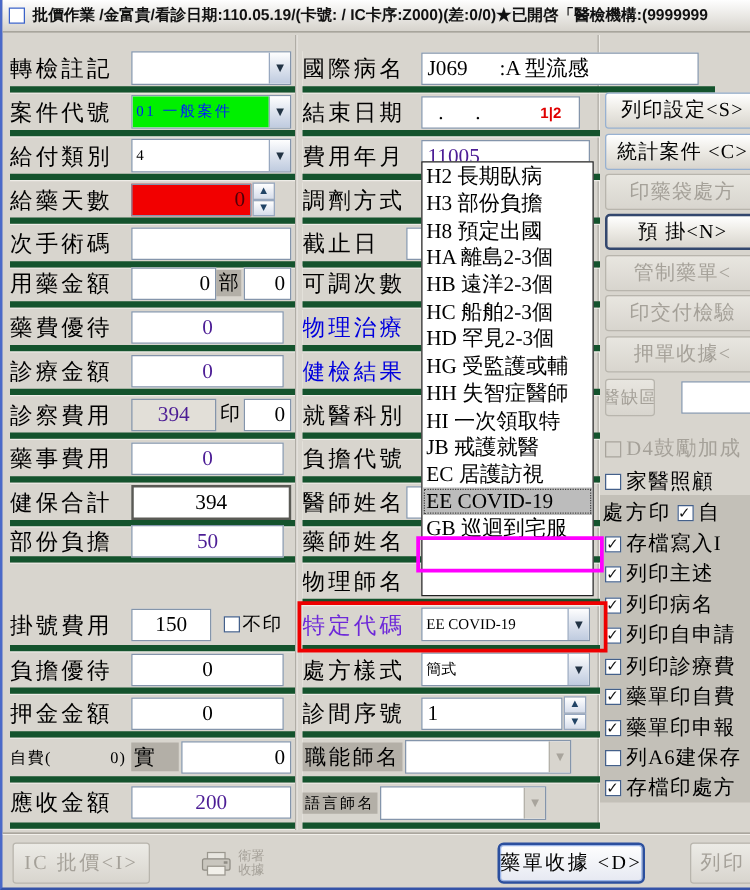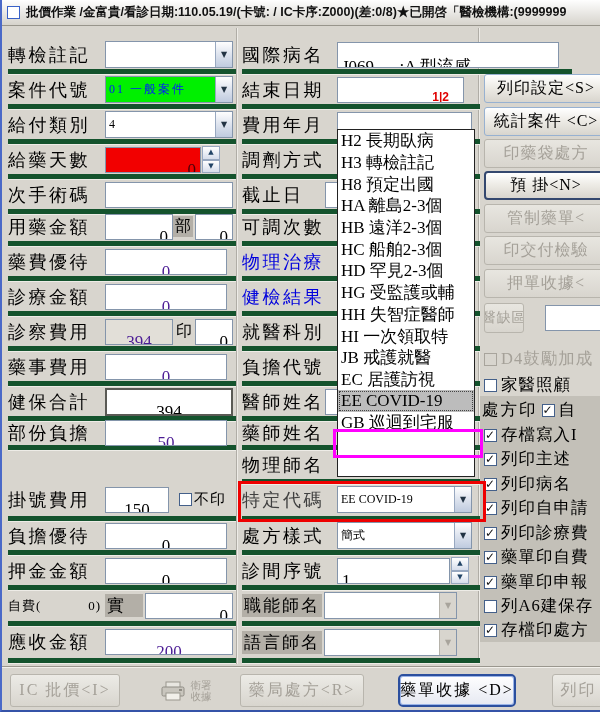--- a/index.html
+++ b/index.html
@@ -14,25 +14,25 @@
     font-weight:bold;font-size:12.5px;white-space:nowrap;color:#111}
   .title-icon{width:13px;height:13px;background:#fff;border:1px solid #3a62c8;flex:none}
   
   .lrow,.mrow{position:absolute;height:34px;display:flex;align-items:center;white-space:nowrap;
     border-bottom:5px solid #14532d;box-shadow:0 1px 0 #eeece7}
   .lrow{left:6px;width:228px}
   .mrow{left:240px;width:238px}
   .lab{font-size:18px;letter-spacing:2.5px;color:#000;width:97px;flex:none;overflow:hidden}
   .mrow .lab{width:95px}
   .lab.blue{color:#0000dd}
-  .lab.red{color:#404040}
+  .lab.red{color:#6d28d9}
   .lab.graybg{background:#b3afa7;width:auto;padding:0 2px;margin-right:2px}
   .smlab{font-size:13px;letter-spacing:1px}
   
-  .fld{background:#fff;border:1px solid #8495ab;height:15px;display:flex;
+  .fld{background:#fff;border:1px solid #8495ab;height:15px;display:flex;align-items:center;
     padding:12px 4px;font-size:17px;overflow:hidden}
   .fld .v{width:100%;white-space:pre}
   .c .v{text-align:center}.r .v{text-align:right}
   .g{color:#4c1d95}
   .fld.dark{border:2px solid #5a5a55}
   .fld.flat{background:#e2dfd8}
   .redbg{background:#f20000}.redbg .v{color:#4d0008}
   .combo{display:flex;align-items:stretch;background:#fff;border:1px solid #8495ab;height:27px;overflow:hidden}
   .combo .cval{flex:1;display:flex;align-items:center;padding:0 3px;font-size:12px;white-space:pre;overflow:hidden}
   .cval.green{background:#00f000;color:#0018ff;letter-spacing:2px}
@@ -83,21 +83,21 @@
   .hl-red{position:absolute;left:236px;top:481px;width:248px;height:41px;border:3px solid #ee0000;z-index:10}
   .cursor12{position:absolute;right:14px;color:#e00000;font-size:12px;font-weight:bold;font-family:"Liberation Sans",sans-serif}
 </style>
 </head>
 <body>
 
 <div id="win">
 
   <div class="titlebar">
     <span class="title-icon"></span>
-    <span>批價作業 /金富貴/看診日期:110.05.19/(卡號:  / IC卡序:Z000)(差:0/8)★已開啓「醫檢機構:(9999999</span>
+    <span>批價作業 /金富貴/看診日期:110.05.19/(卡號:  / IC卡序:Z000)(差:0/0)★已開啓「醫檢機構:(9999999</span>
   </div>
 
   <div class="vsep" style="left:234px"></div>
   <div class="vsep" style="left:476px"></div>
 
   <div class="lrow" style="top:40px">
     <span class="lab">轉檢註記</span>
     <span class="combo" style="width:128px">
       <span class="cval"></span>
       <span class="dda">▼</span>
@@ -298,30 +298,30 @@
       </span>
   </div>
   <div class="mrow" style="top:590px;height:36px">
     <span class="lab graybg" style="font-size:17px;letter-spacing:2px">職能師名</span>
     <span class="combo" style="width:133px">
       <span class="cval"></span>
       <span class="dda dis">▼</span>
     </span>
   </div>
   <div class="mrow" style="top:626px;height:37px">
-    <span class="lab graybg" style="font-size:17px;letter-spacing:2px">語言師名</span>
+    <span class="lab graybg" style="font-size:12px;letter-spacing:2px">語言師名</span>
     <span class="combo" style="width:133px">
       <span class="cval"></span>
       <span class="dda dis">▼</span>
     </span>
   </div>
 
   <div class="ddlist">
     <div class="dditem">H2 長期臥病</div>
-    <div class="dditem">H3 轉檢註記</div>
+    <div class="dditem">H3 部份負擔</div>
     <div class="dditem">H8 預定出國</div>
     <div class="dditem">HA 離島2-3個</div>
     <div class="dditem">HB 遠洋2-3個</div>
     <div class="dditem">HC 船舶2-3個</div>
     <div class="dditem">HD 罕見2-3個</div>
     <div class="dditem">HG 受監護或輔</div>
     <div class="dditem">HH 失智症醫師</div>
     <div class="dditem">HI 一次領取特</div>
     <div class="dditem">JB 戒護就醫</div>
     <div class="dditem">EC 居護訪視</div>
@@ -405,17 +405,16 @@
       <rect x="5" y="1" width="14" height="6" fill="#e8e6e0" stroke="#9a978e"></rect>
       <rect x="1" y="6" width="22" height="9" rx="1.5" fill="#c9c6be" stroke="#8f8c84"></rect>
       <rect x="5" y="12" width="14" height="7" fill="#f2f0ea" stroke="#9a978e"></rect>
       <rect x="18" y="8" width="3" height="2" fill="#8f8c84"></rect>
     </svg>
     <span class="ptxt">
       <span>衛署</span><br>
       <span>收據</span>
     </span>
   </div>
-  <div class="bbtn" style="left:238px;width:124px">藥局處方&lt;R&gt;</div>
   <div class="bbtn focus" style="left:396px;width:118px">藥單收據 &lt;D&gt;</div>
   <div class="bbtn" style="left:550px;width:70px">列印 &lt;</div>
 
 </div>
 
 </body></html>

